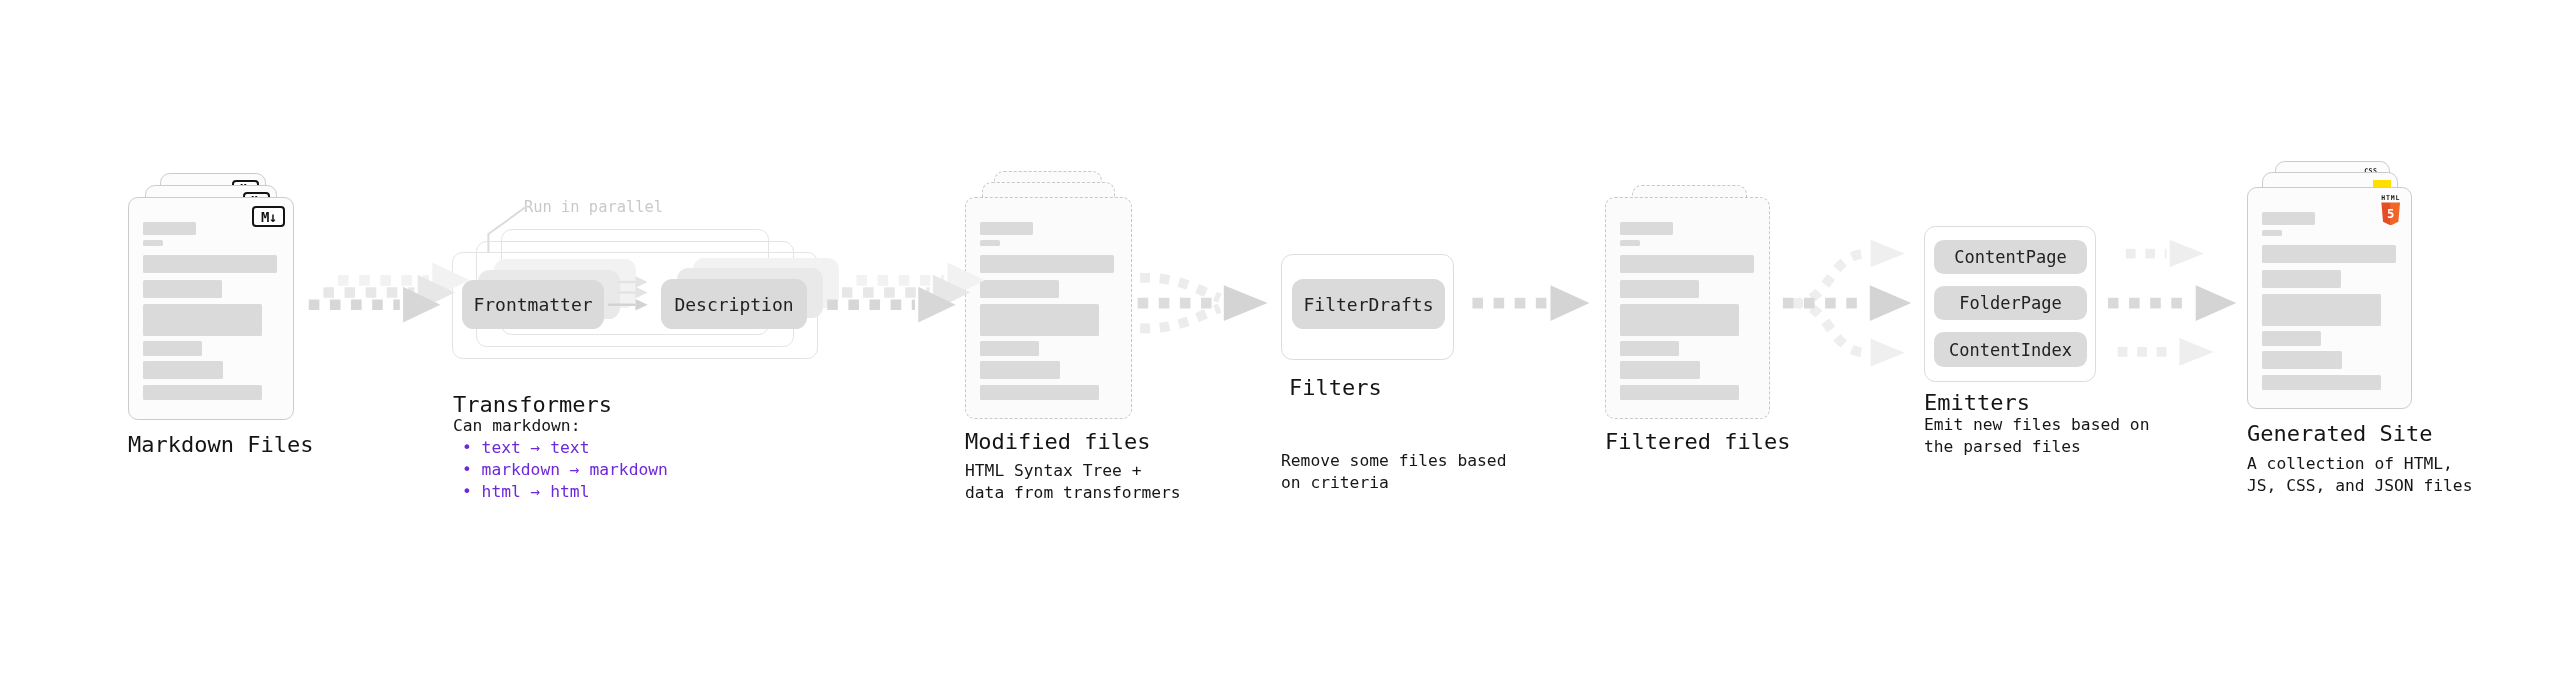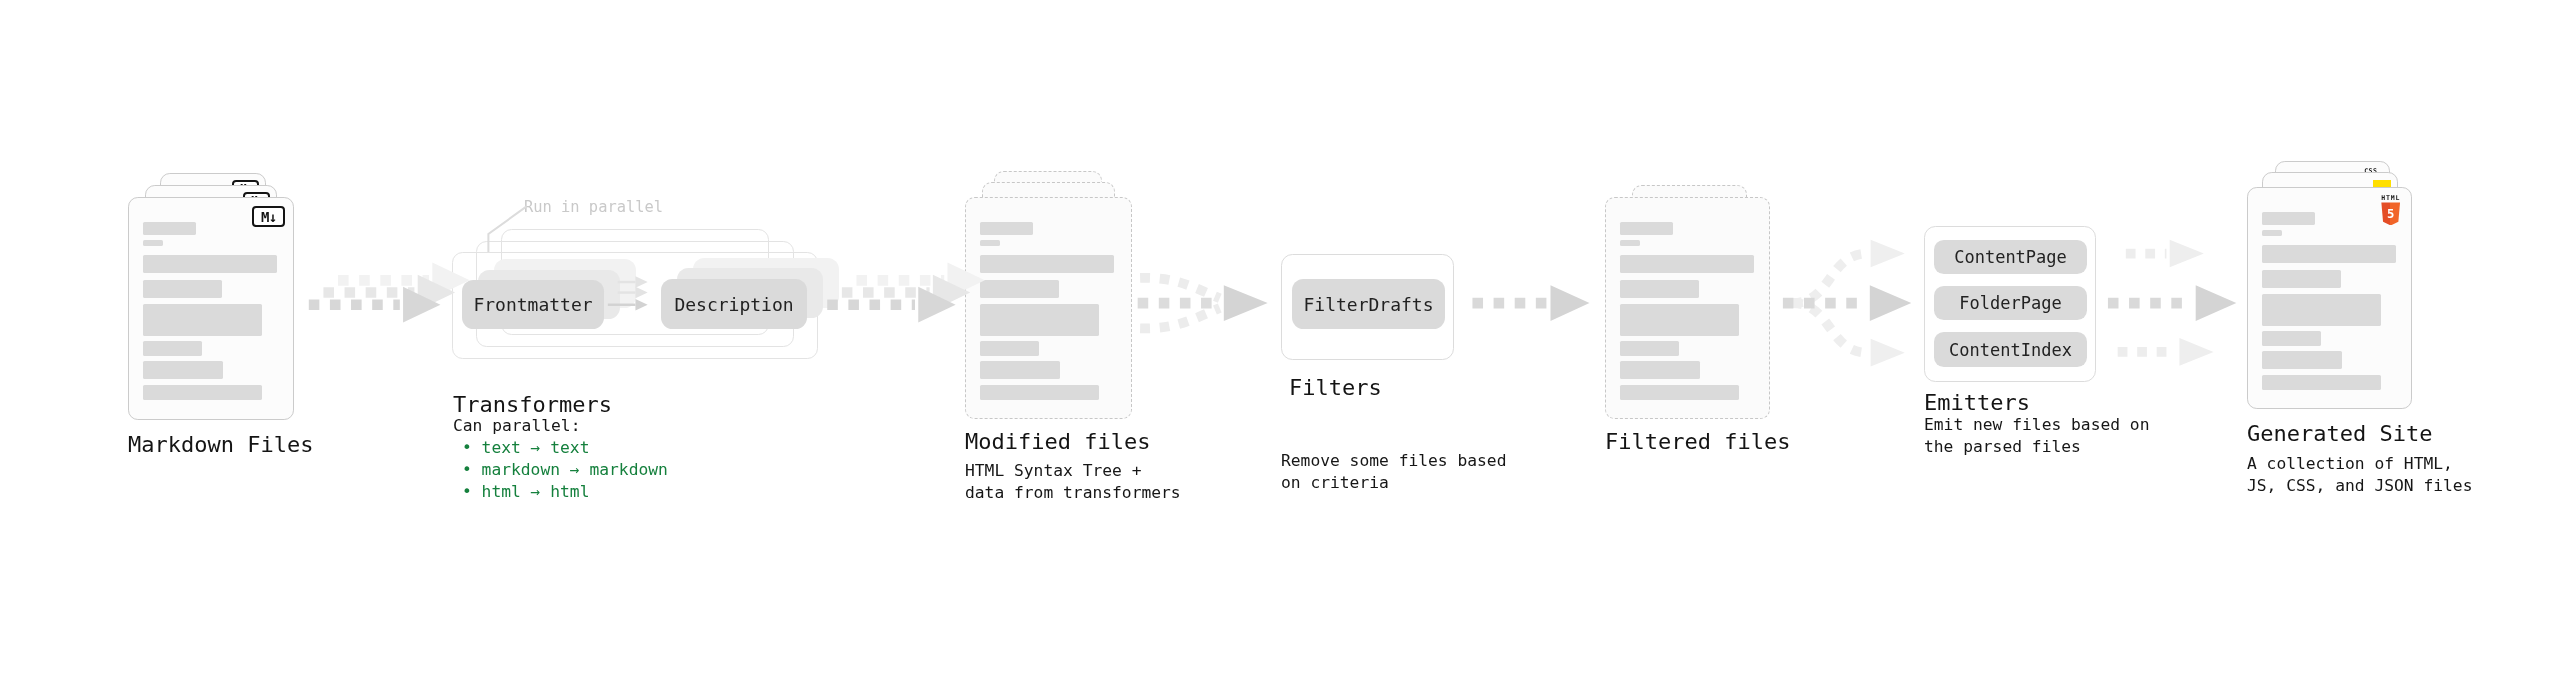--- a/index.html
+++ b/index.html
@@ -40,21 +40,21 @@
   .tbox{position:absolute;box-sizing:border-box;border:1.6px solid #e3e3e3;border-radius:10.6px;background:transparent;}
   .panel{position:absolute;box-sizing:border-box;border:1.6px solid #dcdcdc;border-radius:11.4px;background:#ffffff;}
   .pill{position:absolute;box-sizing:border-box;background:#dadada;border-radius:11.4px;
     display:flex;align-items:center;justify-content:center;font-size:18px;color:#222222;}
   .pill.ghost1{background:#e9e9e9;}
   .pill.ghost2{background:#f2f2f2;}
   .pill.small{font-size:17px;border-radius:9.8px;}
   
   .caption{position:absolute;font-size:22px;font-weight:500;color:#141414;white-space:nowrap;}
   .subtext{position:absolute;font-size:16.3px;line-height:22px;color:#161616;white-space:pre-line;}
-  .bullet-line{font-size:16.3px;line-height:22px;color:#15803d;white-space:pre;}
+  .bullet-line{font-size:16.3px;line-height:22px;color:#6d28d9;white-space:pre;}
   .note{position:absolute;font-size:15.4px;color:#c9c9c9;white-space:nowrap;}
   svg.arrows{position:absolute;left:0;top:0;z-index:10;pointer-events:none;}
   .z1{z-index:1;}.z2{z-index:2;}.z3{z-index:3;}
 </style>
 </head>
 <body>
 
 <div class="canvas">
 
   <svg class="arrows" width="2576" height="681" viewBox="0 0 3170 838">
@@ -170,21 +170,21 @@
       <span>Frontmatter</span>
     </div>
 
     <div class="pill ghost2 z2" style="left:693px;top:258px;width:146px;height:50px;"></div>
     <div class="pill ghost1 z2" style="left:677px;top:268px;width:146px;height:50px;"></div>
     <div class="pill z3" style="left:661px;top:279px;width:146px;height:50px;">
       <span>Description</span>
     </div>
 
     <div class="caption" style="left:453px;top:392px;">Transformers</div>
-    <div class="subtext" style="left:453px;top:415px;">Can parallel:</div>
+    <div class="subtext" style="left:453px;top:415px;">Can markdown:</div>
     <div class="abs" style="left:462px;top:437px;">
       <div class="bullet-line">• text → text</div>
       <div class="bullet-line">• markdown → markdown</div>
       <div class="bullet-line">• html → html</div>
     </div>
   </div>
 
   <div>
     <div class="doc dashed z1" style="left:994px;top:171px;width:108px;height:65px;"></div>
     <div class="doc dashed z2" style="left:982px;top:182px;width:133px;height:69px;"></div>

